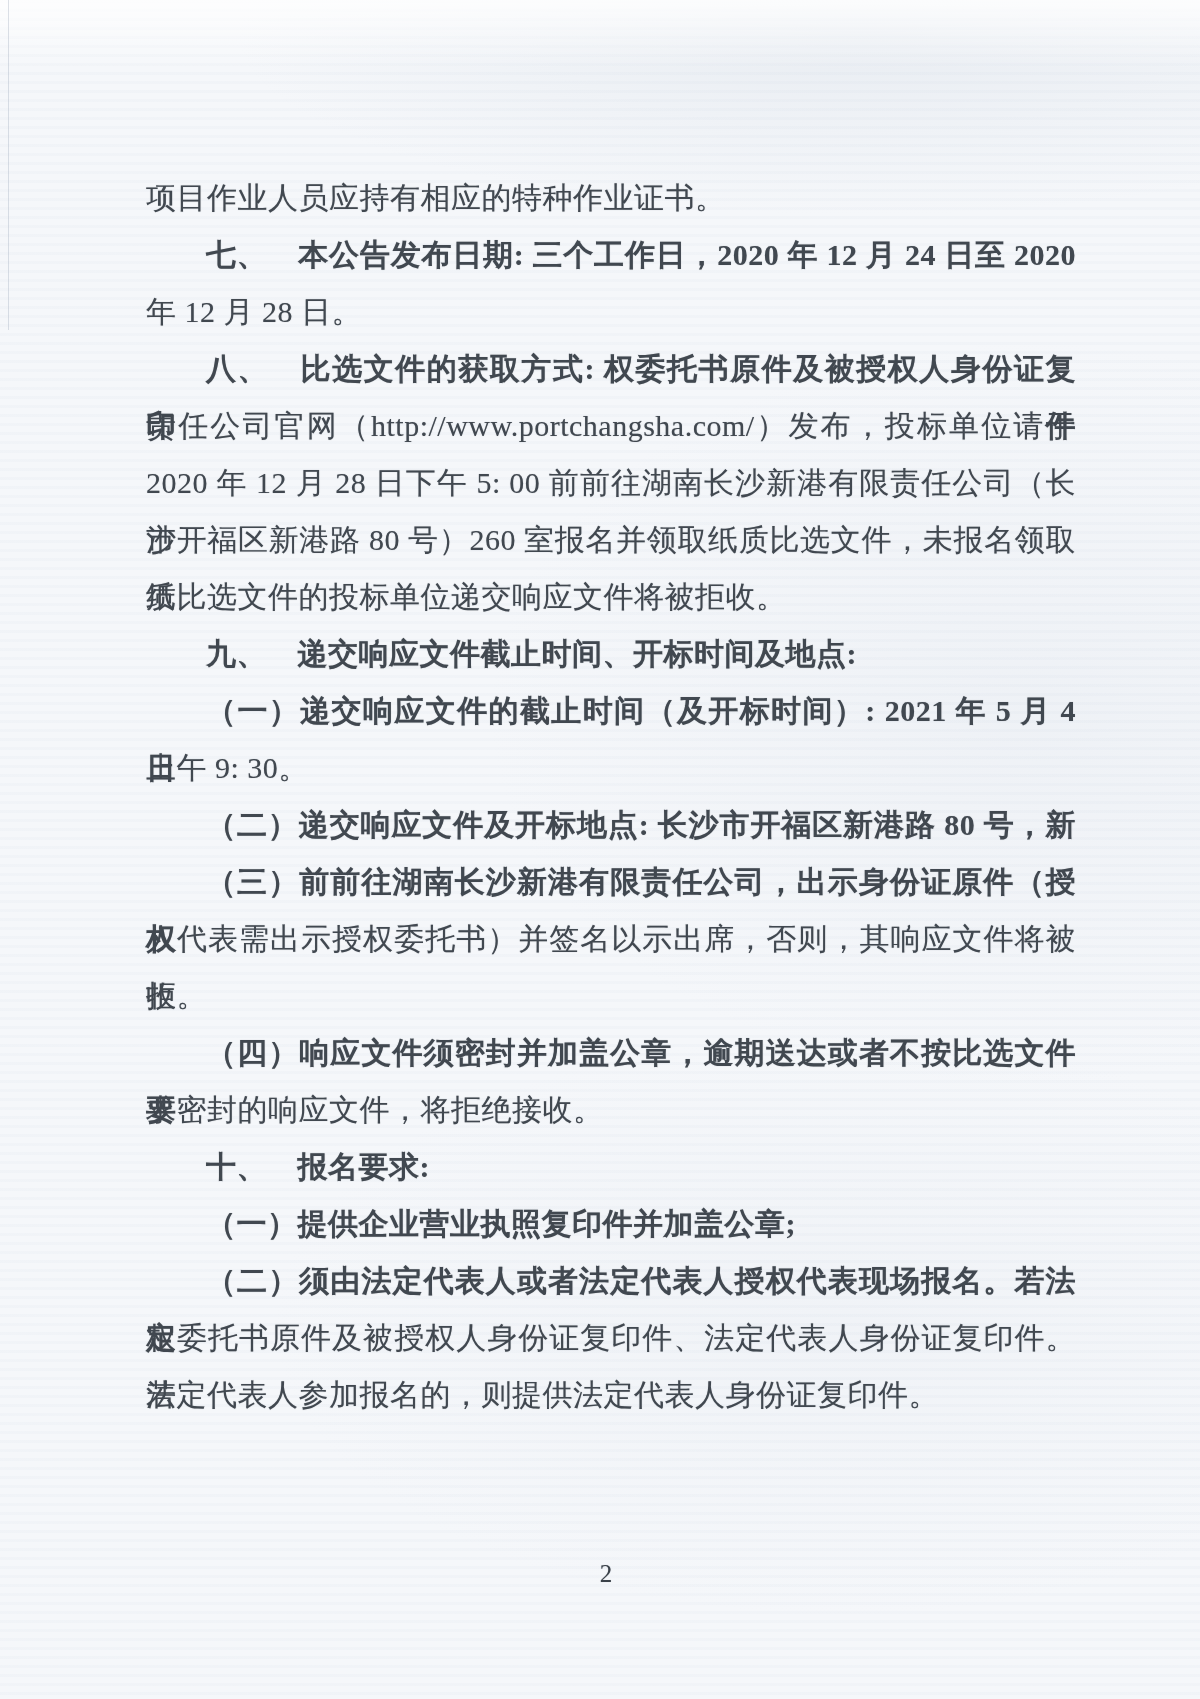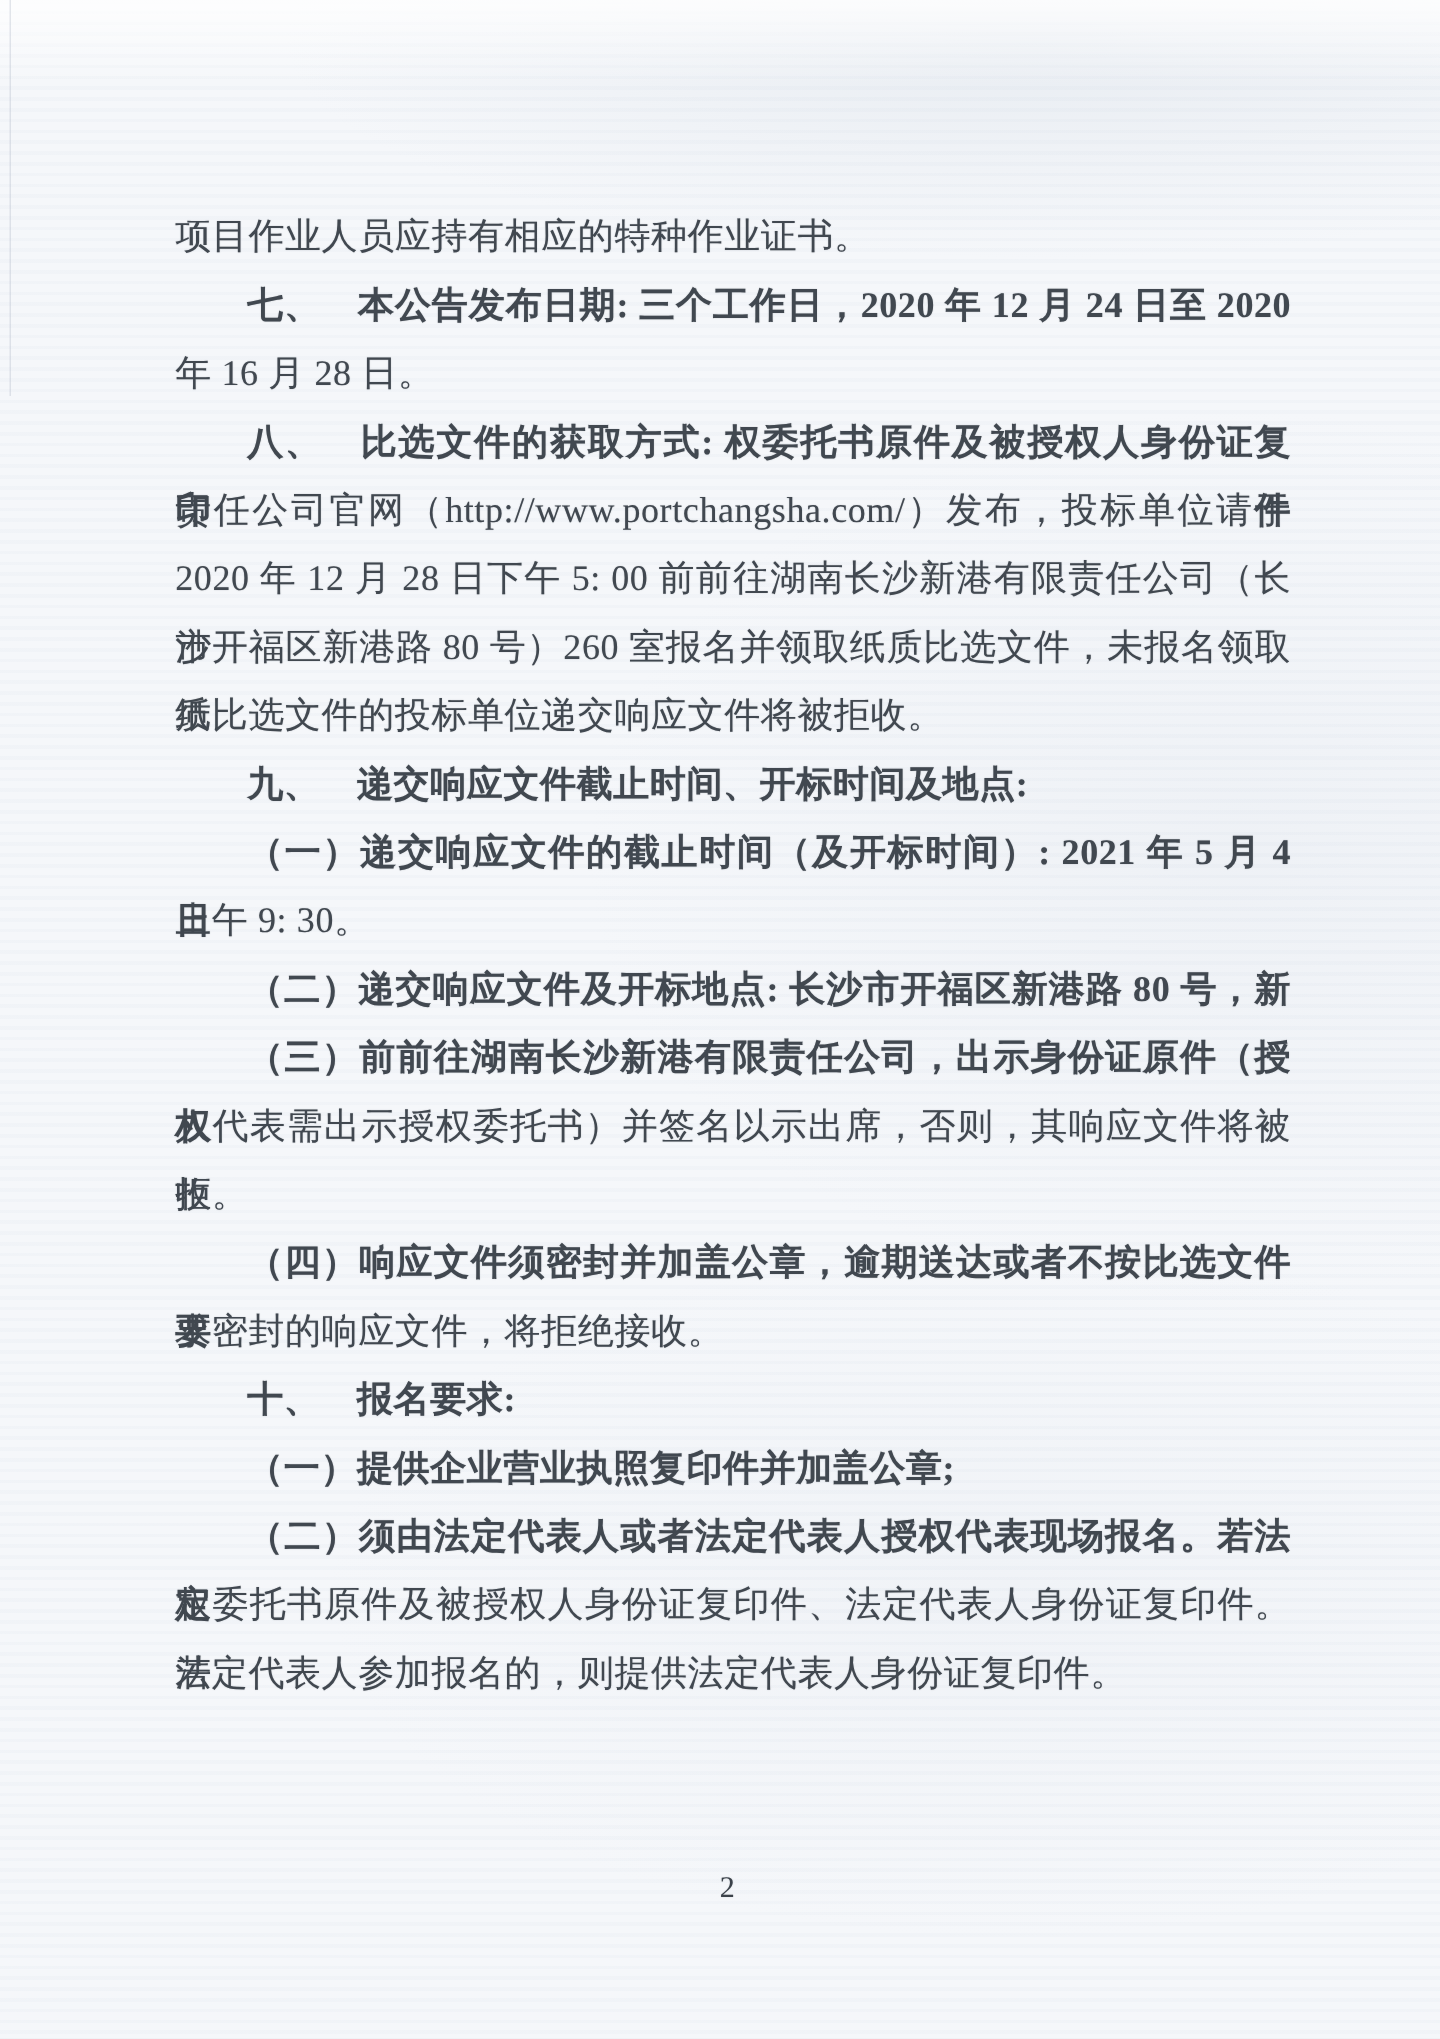--- a/index.html
+++ b/index.html
@@ -69,21 +69,21 @@
   }
 </style>
 </head>
 <body>
 
 <div class="page">
   <div class="edge-line"></div>
   <div class="content">
       <div class="line">项目作业人员应持有相应的特种作业证书。</div>
       <div class="line indent fill">七、　本公告发布日期: 三个工作日，2020 年 12 月 24 日至 2020</div>
-      <div class="line">年 16 月 28 日。</div>
+      <div class="line">年 12 月 28 日。</div>
       <div class="line indent fill">八、　比选文件的获取方式: 权委托书原件及被授权人身份证复印件</div>
       <div class="line fill">责任公司官网（http://www.portchangsha.com/）发布，投标单位请于</div>
       <div class="line fill">2020 年 12 月 28 日下午 5: 00 前前往湖南长沙新港有限责任公司（长沙</div>
       <div class="line fill">市开福区新港路 80 号）260 室报名并领取纸质比选文件，未报名领取纸</div>
       <div class="line">质比选文件的投标单位递交响应文件将被拒收。</div>
       <div class="line indent">九、　递交响应文件截止时间、开标时间及地点:</div>
       <div class="line indent fill">（一）递交响应文件的截止时间（及开标时间）: 2021 年 5 月 4 日</div>
       <div class="line">上午 9: 30。</div>
       <div class="line indent fill">（二）递交响应文件及开标地点: 长沙市开福区新港路 80 号，新</div>
       <div class="line indent fill">（三）前前往湖南长沙新港有限责任公司，出示身份证原件（授权</div>

